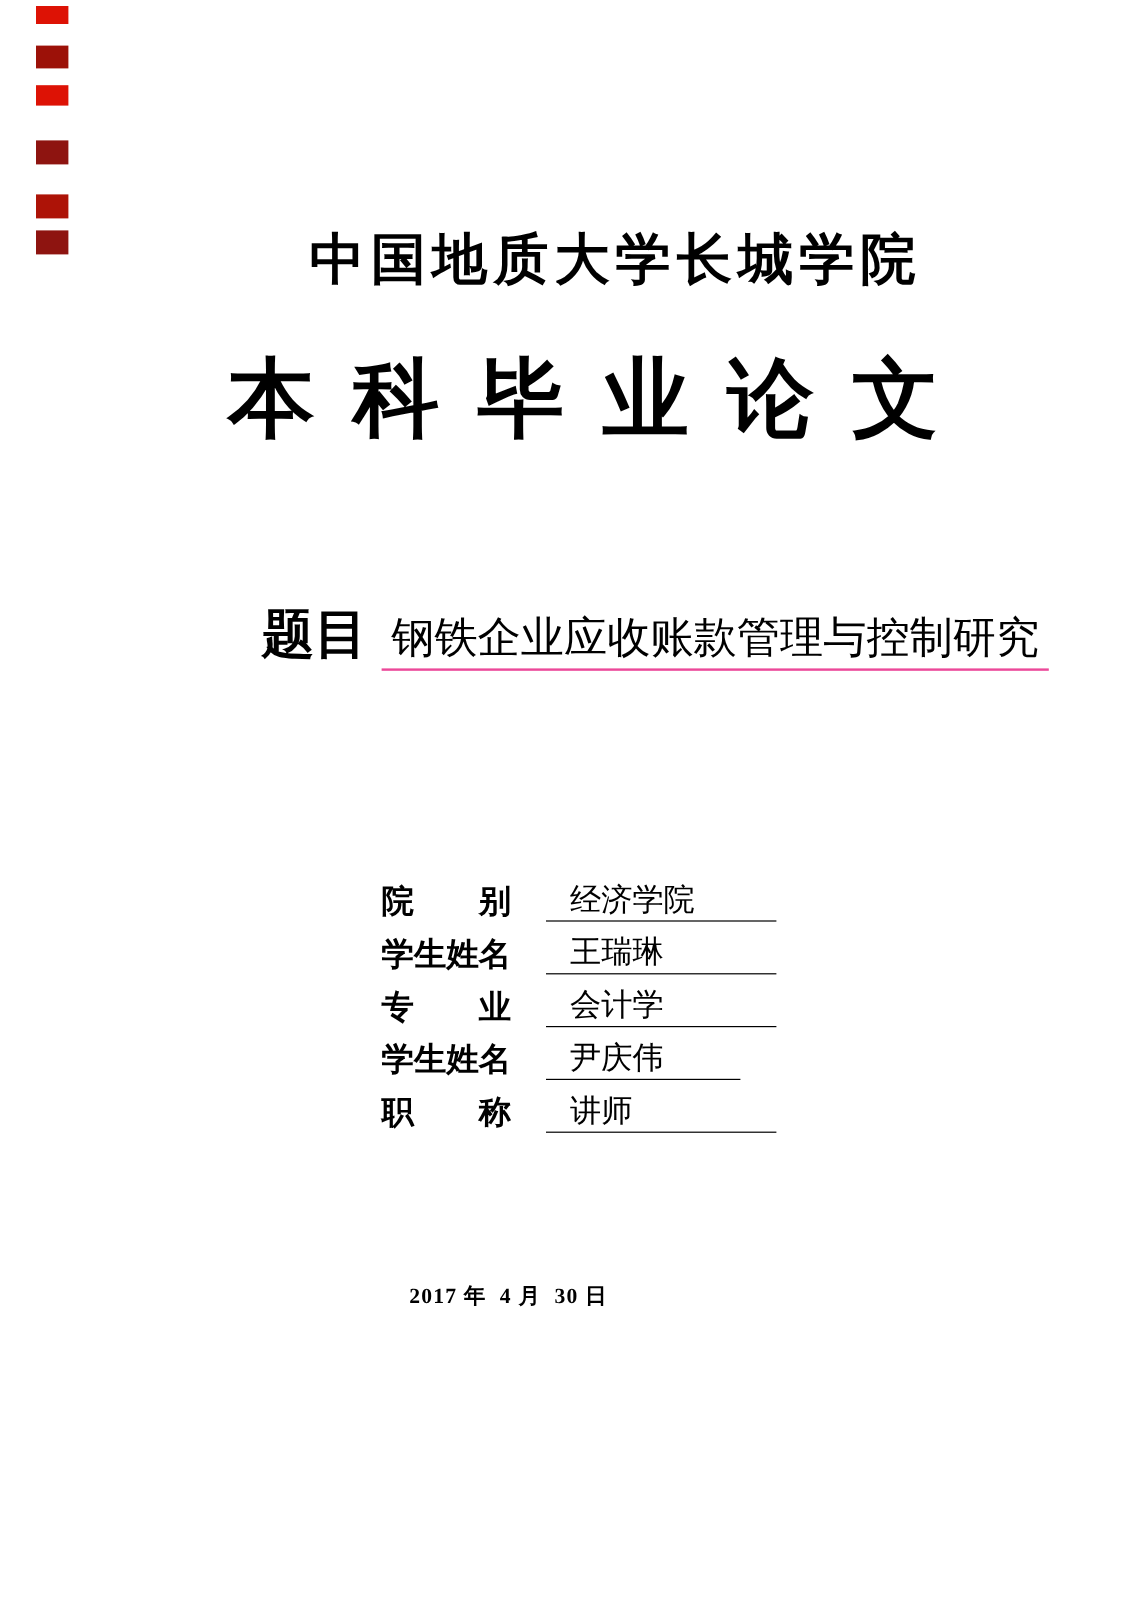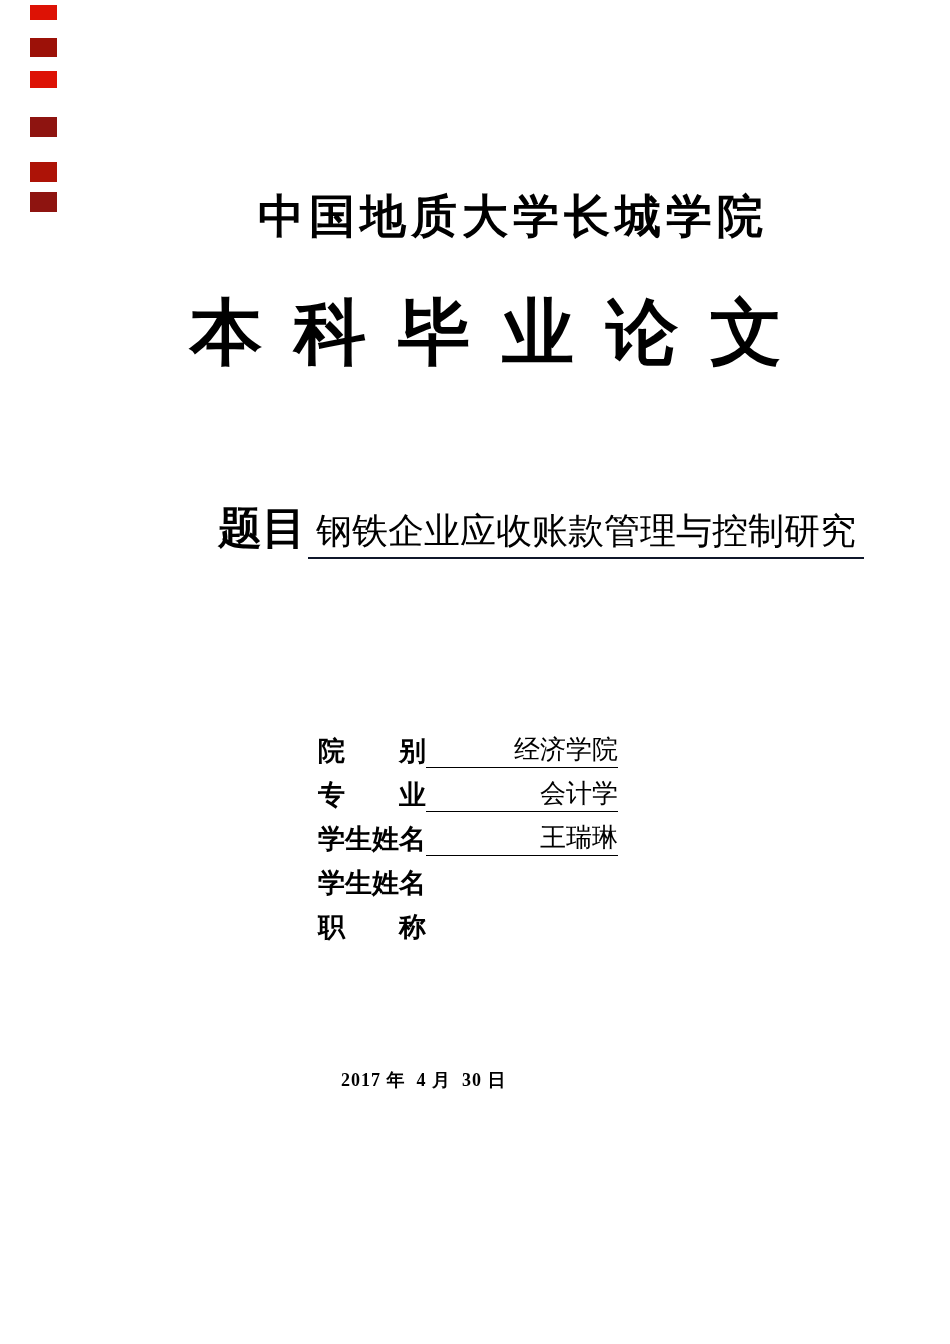--- a/index.html
+++ b/index.html
@@ -72,59 +72,60 @@
     white-space: nowrap;
   }
   .topic-label {
     font-size: 44px;
     font-weight: bold;
     line-height: 1.15;
     padding-bottom: 4px;
   }
   .topic-line {
     width: 556px;
-    border-bottom: 2px solid #0f172a;
+    border-bottom: 2px solid #ec4899;
     text-align: center;
-    margin-left: 2px;
+    margin-left: 12px;
   }
   .topic-value {
     font-size: 36px;
     line-height: 1.15;
     display: inline-block;
     padding-bottom: 4px;
     white-space: nowrap;
   }
 
   
   .form-block {
     position: absolute;
     left: 318px;
     top: 724px;
   }
   .form-row {
     display: flex;
     align-items: flex-end;
     height: 44px;
+    gap: 29px;
   }
   .form-label {
     display: inline-block;
     width: 108px;
     font-size: 27px;
     font-weight: bold;
     line-height: 1;
     text-align: justify;
     text-align-last: justify;
     padding-bottom: 3px;
   }
   .form-line {
     display: inline-block;
     width: 172px;
     padding-left: 20px;
     border-bottom: 1.6px solid #000;
-    text-align: right;
+    text-align: left;
   }
   .form-row:nth-child(4) .form-line {
     width: 142px;
   }
   .form-value {
     display: inline-block;
     font-size: 26px;
     line-height: 1;
     padding-bottom: 4px;
     white-space: nowrap;
@@ -170,39 +171,45 @@
   <div class="form-block">
 
     <div class="form-row">
       <span class="form-label">院别</span>
       <span class="form-line">
         <span class="form-value">经济学院</span>
       </span>
     </div>
 
     <div class="form-row">
+      <span class="form-label">学生姓名</span>
+      <span class="form-line">
+        <span class="form-value">王瑞琳</span>
+      </span>
+    </div>
+
+    <div class="form-row">
       <span class="form-label">专业</span>
       <span class="form-line">
         <span class="form-value">会计学</span>
       </span>
     </div>
 
+
     <div class="form-row">
       <span class="form-label">学生姓名</span>
       <span class="form-line">
-        <span class="form-value">王瑞琳</span>
-      </span>
-    </div>
-
-
-    <div class="form-row">
-      <span class="form-label">学生姓名</span>
+        <span class="form-value">尹庆伟</span>
+      </span>
     </div>
 
     <div class="form-row">
       <span class="form-label">职称</span>
+      <span class="form-line">
+        <span class="form-value">讲师</span>
+      </span>
     </div>
 
   </div>
 
   <div class="date-line">2017 年  4 月  30 日</div>
 
 </div>
 
 </body></html>

